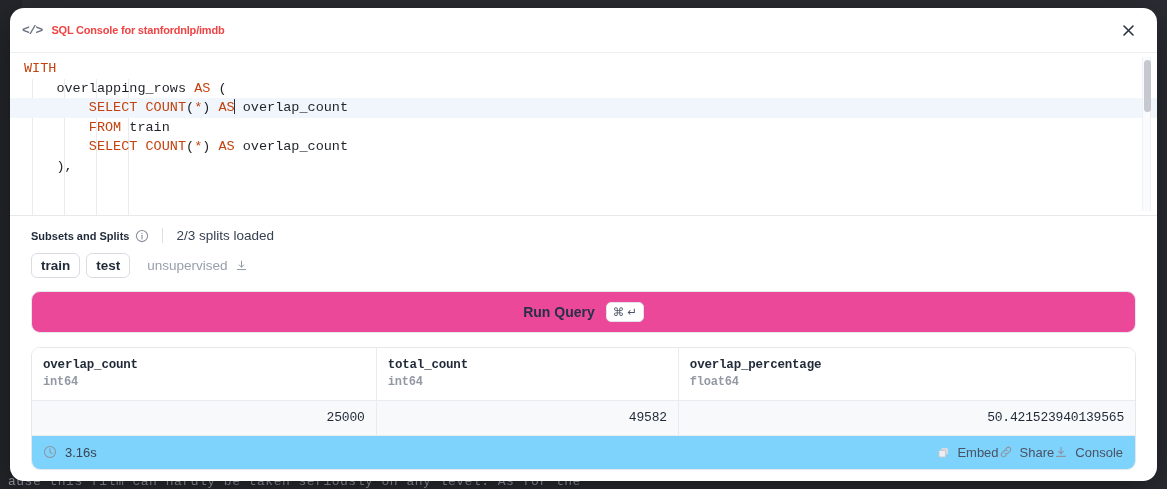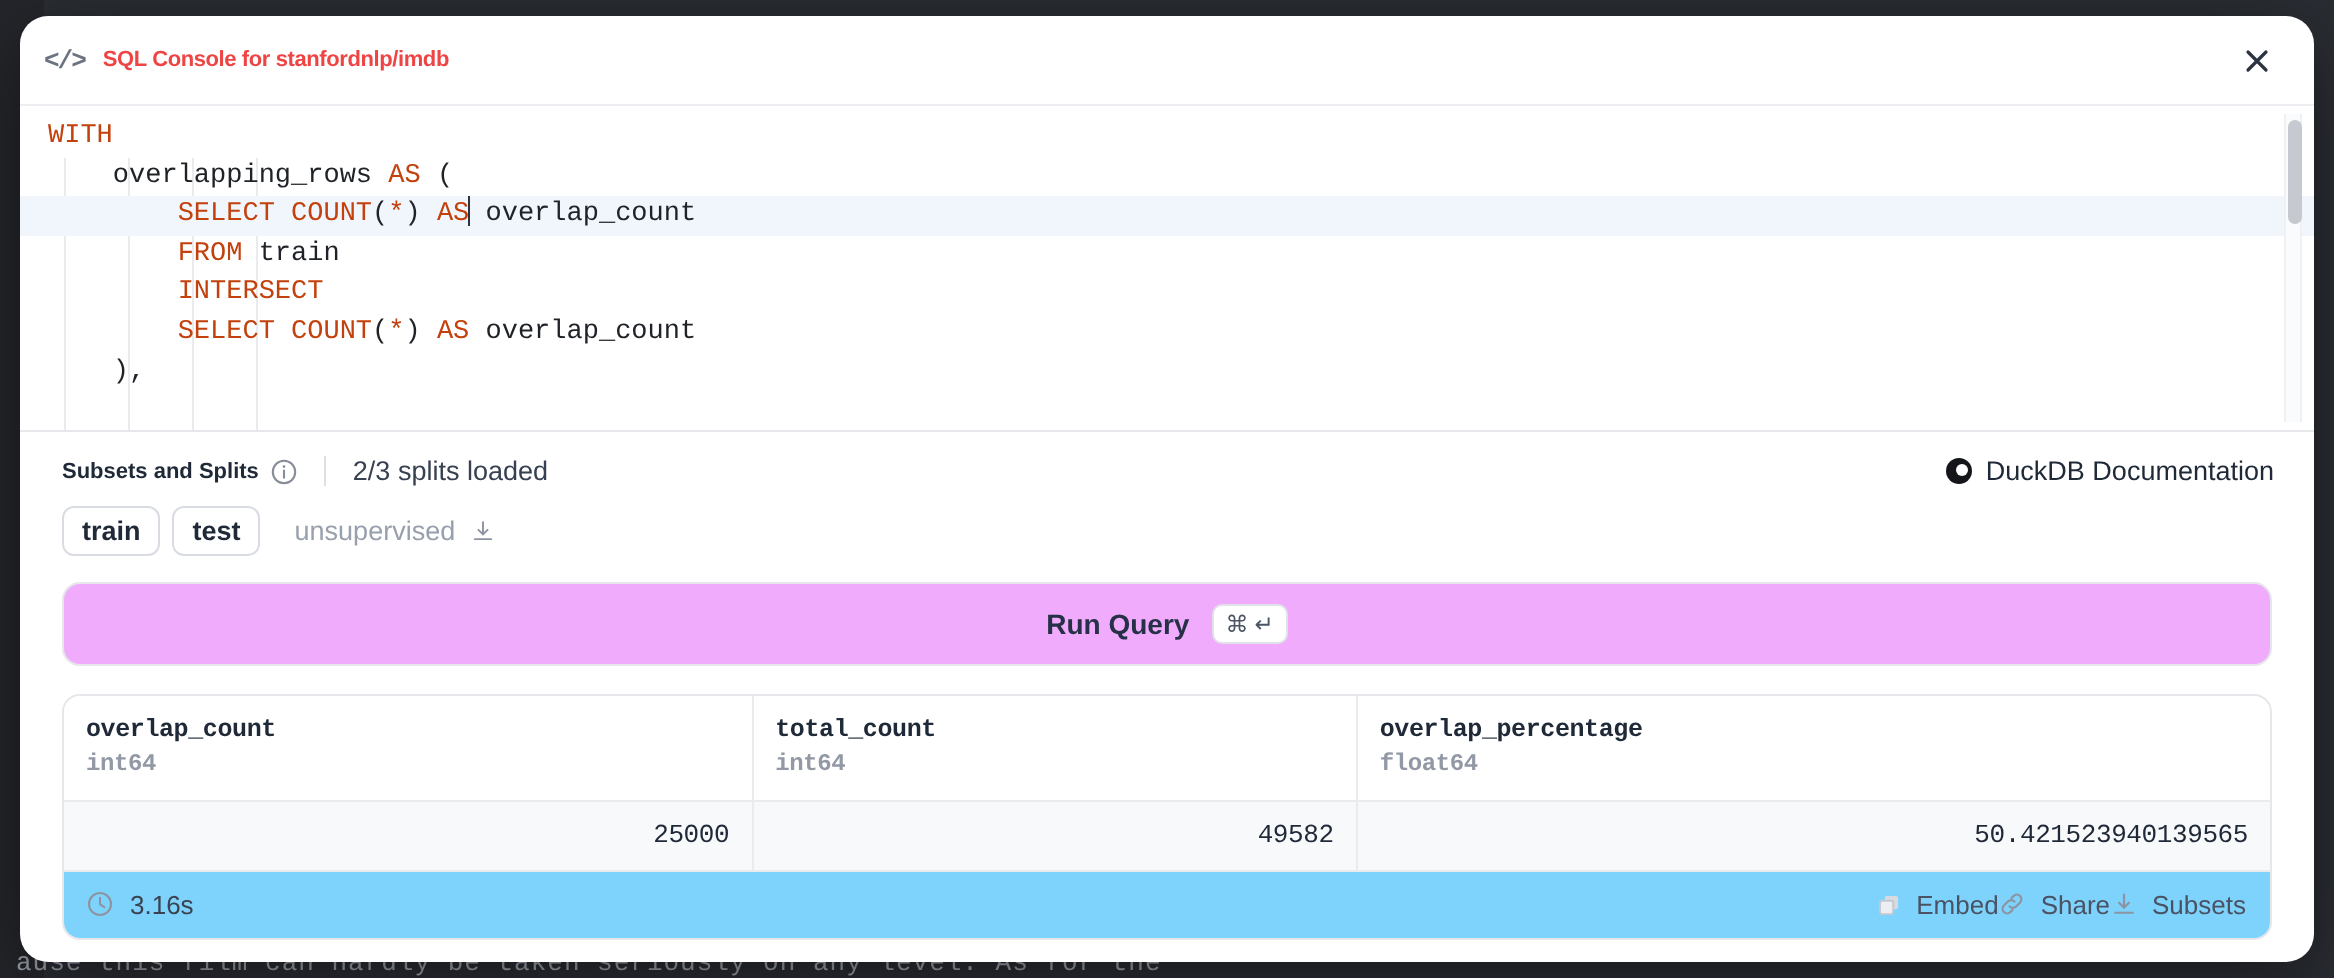--- a/index.html
+++ b/index.html
@@ -236,21 +236,21 @@
     gap: 7px;
     padding: 0 8px 0 10px;
   }
 
   
   .run-query {
     margin: 13px 21px 0 21px;
     flex: 0 0 42px;
     border: 1px solid #e5e7eb;
     border-radius: 9px;
-    background: #f0abfc;
+    background: #ec4899;
     display: flex;
     align-items: center;
     justify-content: center;
     gap: 11px;
     cursor: pointer;
   }
   .run-query-label {
     font-size: 14px;
     font-weight: 700;
     color: #263046;
@@ -376,45 +376,40 @@
         <div class="guide" style="left:22px"></div>
         <div class="guide" style="left:54px"></div>
         <div class="guide" style="left:86px"></div>
         <div class="guide" style="left:118px"></div>
       </div>
       <div id="code-lines">
           <div class="code-line"><span class="kw">WITH</span></div>
           <div class="code-line"><span class="plain">    overlapping_rows </span><span class="kw">AS</span><span class="plain"> (</span></div>
           <div class="code-line active"><span class="plain">        </span><span class="kw">SELECT COUNT</span><span class="plain">(</span><span class="kw">*</span><span class="plain">) </span><span class="kw">AS</span><span class="cursor"></span><span class="plain"> overlap_count</span></div>
           <div class="code-line"><span class="plain">        </span><span class="kw">FROM</span><span class="plain"> train</span></div>
-          <div class="code-line"><span class="plain">        </span><span class="kw">INTERSECT</span></div>
           <div class="code-line"><span class="plain">        </span><span class="kw">SELECT COUNT</span><span class="plain">(</span><span class="kw">*</span><span class="plain">) </span><span class="kw">AS</span><span class="plain"> overlap_count</span></div>
           <div class="code-line"><span class="plain">    ),</span></div>
         </div>
     </div>
     <div class="editor-scrollbar">
       <div class="editor-scroll-thumb"></div>
     </div>
   </div>
 
   <div class="subsets">
     <span class="subsets-label">Subsets and Splits</span>
     <span class="info-icon">
       <svg width="14" height="14" viewBox="0 0 16 16" fill="none" stroke="currentColor" stroke-width="1.2">
         <circle cx="8" cy="8" r="6.4"></circle>
         <path d="M8 7.2v4.1" stroke-linecap="round"></path>
         <circle cx="8" cy="4.9" r="0.75" fill="currentColor" stroke="none"></circle>
       </svg>
     </span>
     <span class="v-divider"></span>
     <span class="splits-loaded">2/3 splits loaded</span>
-    <span class="duckdb-link">
-      <span class="duckdb-logo"></span>
-      <span>DuckDB Documentation</span>
-    </span>
   </div>
 
   <div class="splits-row" id="splits-row">
       <div class="pill">
         <span>train</span>
       </div>
       <div class="pill">
         <span>test</span>
       </div>
       <div class="pill muted">
@@ -495,19 +490,19 @@
               </svg>
             </span>
             <span>Share</span>
           </span>
           <span class="footer-action">
             <span class="ico">
               <svg width="14" height="14" viewBox="0 0 16 16" fill="none" stroke="currentColor" stroke-width="1.25" stroke-linecap="round">
                 <path d="M8 2.6v7.2M5.2 7.3 8 10.1l2.8-2.8M3 13h10"></path>
               </svg>
             </span>
-            <span>Subsets</span>
+            <span>Console</span>
           </span>
         </span>
     </div>
   </div>
 
 </div>
 
 </body></html>

